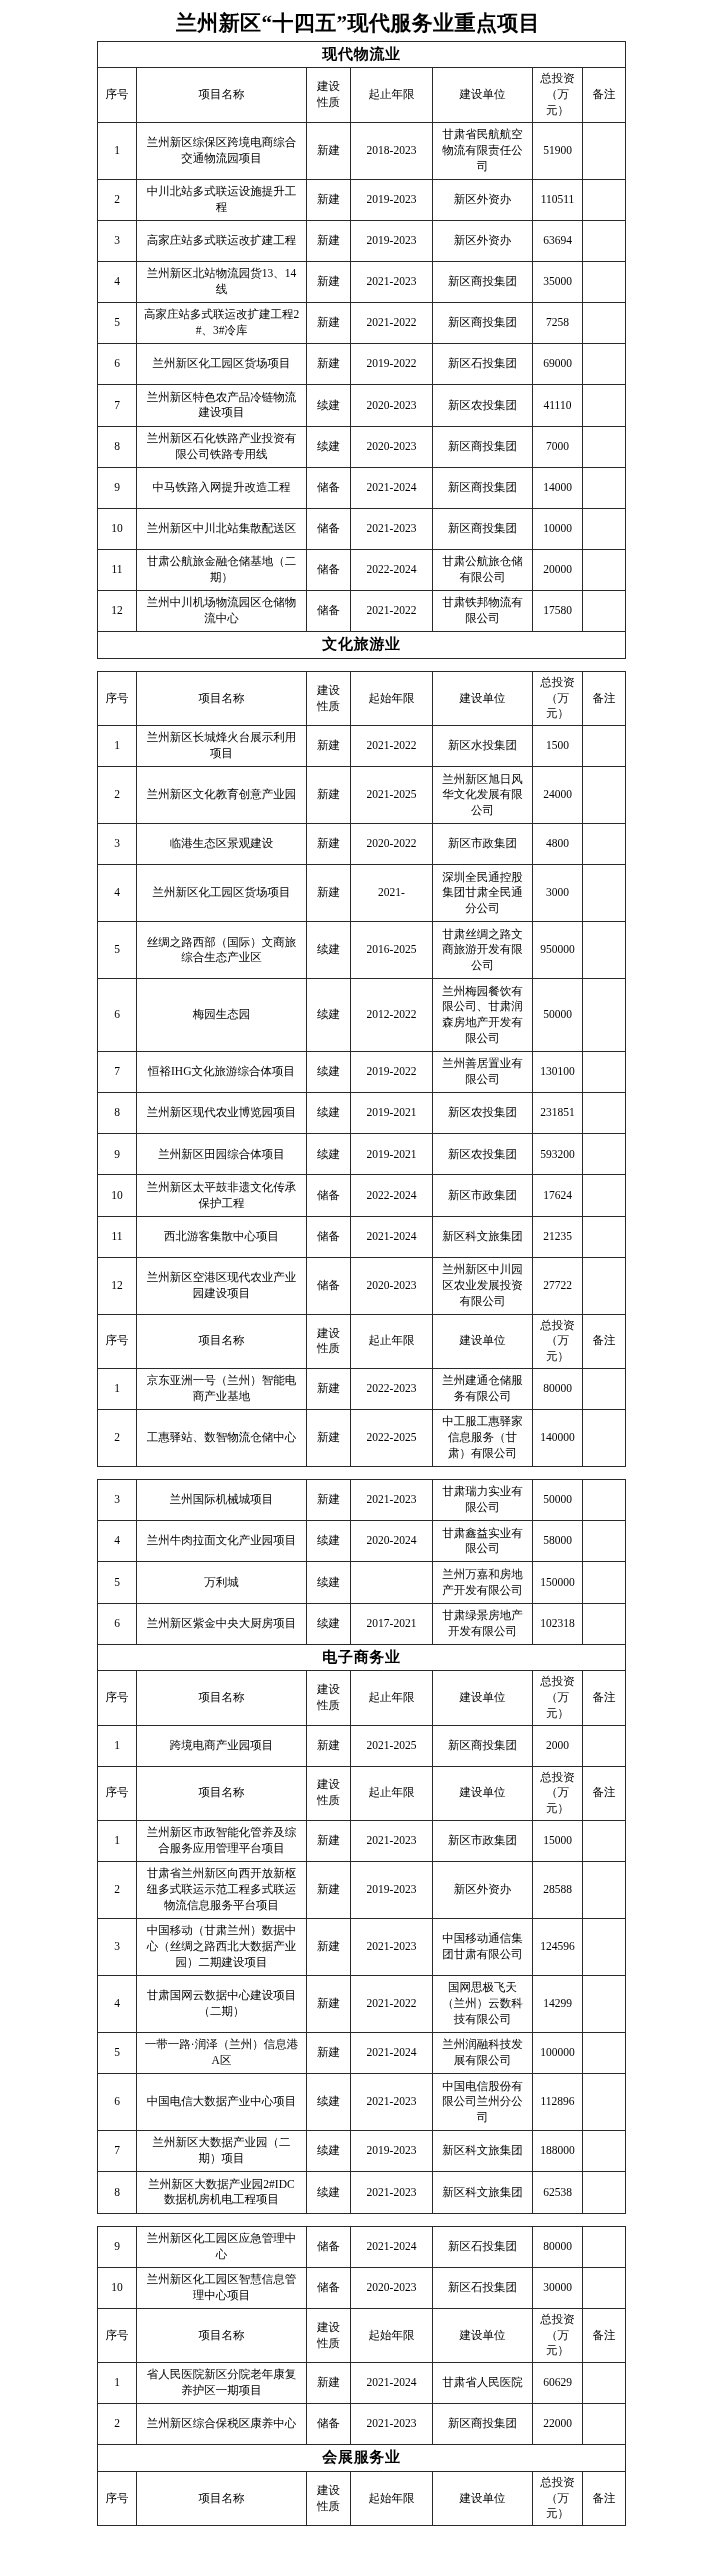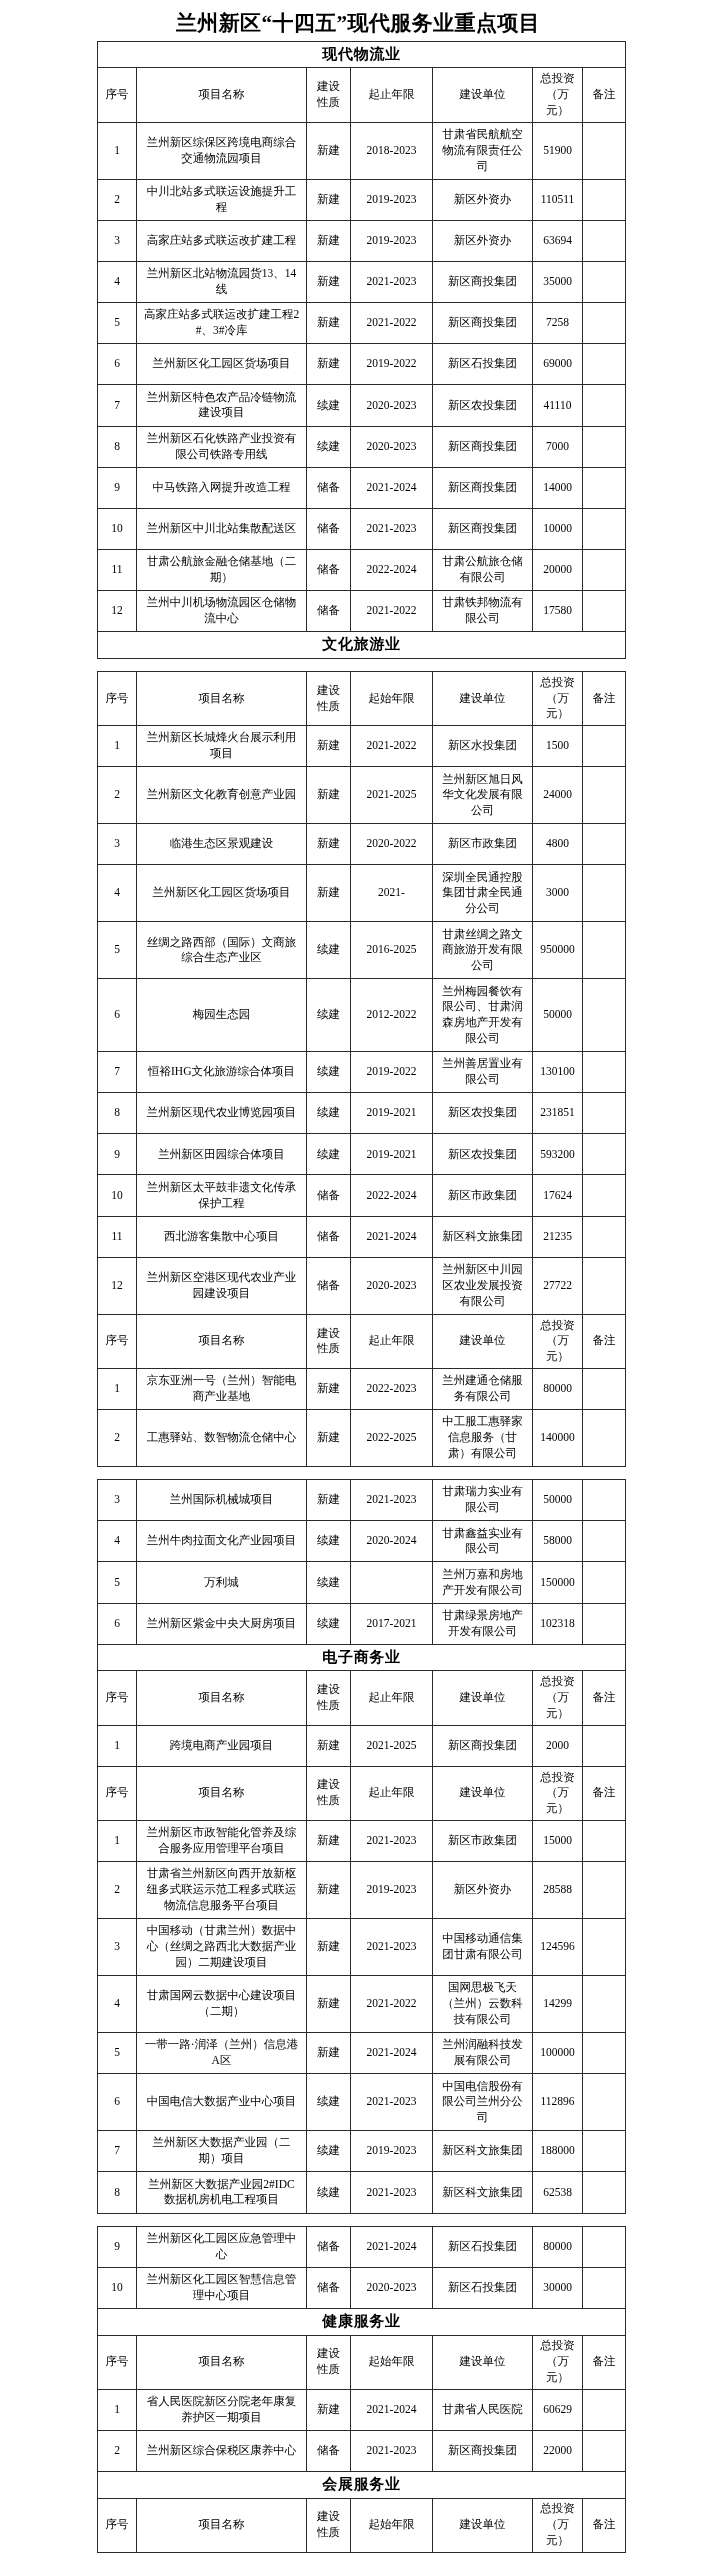--- a/index.html
+++ b/index.html
@@ -528,23 +528,20 @@
           </tr>
           <tr class="d">
             <td>10</td>
             <td>兰州新区化工园区智慧信息管理中心项目</td>
             <td>储备</td>
             <td>2020-2023</td>
             <td>新区石投集团</td>
             <td>30000</td>
             <td></td>
           </tr>
-          <tr class="sec">
-            <td colspan="7">健康服务业</td>
-          </tr>
           <tr class="hdr">
             <td>序号</td>
             <td>项目名称</td>
             <td>建设性质</td>
             <td>起始年限</td>
             <td>建设单位</td>
             <td>总投资（万元）</td>
             <td>备注</td>
           </tr>
           <tr class="d">

